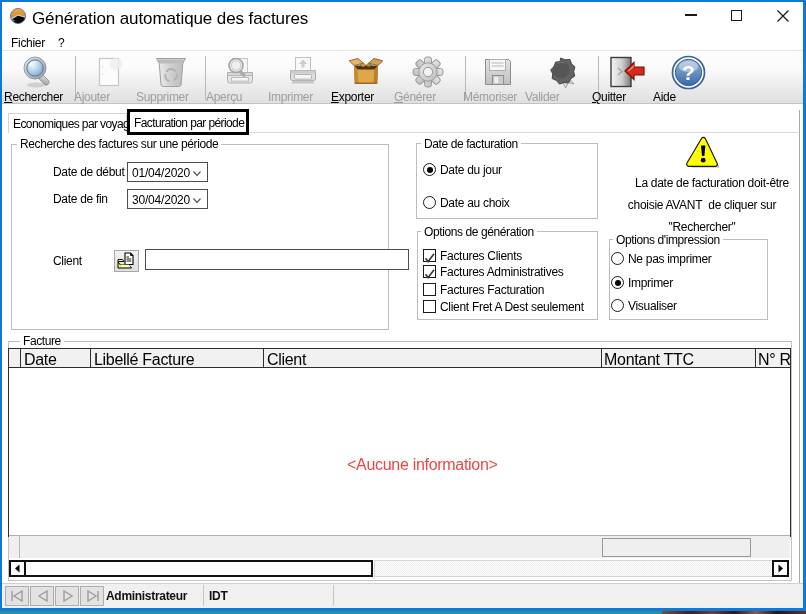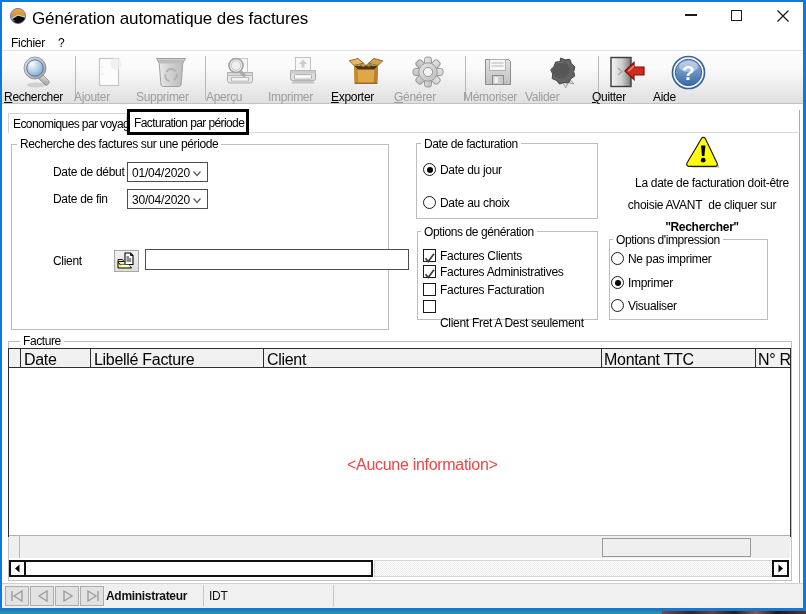--- a/index.html
+++ b/index.html
@@ -253,40 +253,40 @@
       <path d="M1.5 5.2 L4.2 8.6 L10 0.8" fill="none" stroke="#3a3a3a" stroke-width="1.7"></path>
     </svg></div>
 <div class="txt" style="left:440px;top:249px;">Factures Clients</div>
 <div class="cb" style="left:423px;top:265px;"><svg width="11" height="11" viewBox="0 0 11 11" style="overflow:visible">
       <path d="M1.5 5.2 L4.2 8.6 L10 0.8" fill="none" stroke="#3a3a3a" stroke-width="1.7"></path>
     </svg></div>
 <div class="txt" style="left:440px;top:265px;">Factures Administratives</div>
 <div class="cb" style="left:423px;top:283px;"></div>
 <div class="txt" style="left:440px;top:283px;">Factures Facturation</div>
 <div class="cb" style="left:423px;top:300px;"></div>
-<div class="txt" style="left:440px;top:300px;margin-top:16px;">Client Fret A Dest seulement</div>
+<div class="txt" style="left:440px;top:300px;">Client Fret A Dest seulement</div>
 
 <div class="group" style="left:609px;top:239px;width:159px;height:81px;"></div>
 <div class="glabel" style="left:613px;top:233px;">Options d'impression</div>
 <div class="radio" style="left:611px;top:252px;"></div>
 <div class="txt" style="left:628px;top:252px;">Ne pas imprimer</div>
 <div class="radio sel" style="left:611px;top:276px;"></div>
 <div class="txt" style="left:628px;top:276px;">Imprimer</div>
 <div class="radio" style="left:611px;top:299px;"></div>
 <div class="txt" style="left:628px;top:299px;">Visualiser</div>
 
 <svg class="abs" style="left:684px;top:136px;" width="37" height="35" viewBox="0 0 37 35">
 <path d="M19.5 3 L33.5 29.5 L5.5 29.5 Z" fill="rgba(110,110,110,0.55)" transform="translate(2.2,2)"></path>
 <path d="M17.5 2.5 a2.2 2.2 0 0 1 3.8 0 L33 27 a2.2 2.2 0 0 1 -1.9 3.4 H4.9 A2.2 2.2 0 0 1 3 27 Z" fill="#ffff00" stroke="#1a1a1a" stroke-width="1.2"></path>
 <path d="M17 9.5 h4.4 l-1 10.5 h-2.4 Z" fill="#000"></path>
 <circle cx="19.2" cy="24.2" r="2.4" fill="#000"></circle>
 </svg>
 <div class="txt" style="left:712px;top:176px;transform:translateX(-50%);">La date de facturation doit-être</div>
 <div class="txt" style="left:702px;top:198px;transform:translateX(-50%);">choisie AVANT&nbsp; de cliquer sur</div>
-<div class="txt" style="left:702px;top:220px;transform:translateX(-50%);font-weight:bold;">''Rechercher''</div>
+<div class="txt" style="left:702px;top:220px;transform:translateX(-50%);">''Rechercher''</div>
 
 <div class="abs" style="left:8px;top:341px;width:784px;height:240px;border:1px solid #c2c2c2;border-top:1px solid #bdbdbd;"></div>
 <div class="glabel" style="left:20px;top:334px;">Facture</div>
 <div class="abs" style="left:8px;top:348px;width:783px;height:189px;background:#fff;border:1px solid #2e2e2e;"></div>
 <div class="abs" style="left:8px;top:348px;width:783px;height:20px;background:#f1f1f1;border:1px solid #2e2e2e;"></div>
 <div class="abs" style="left:20px;top:348px;width:1px;height:20px;background:#2e2e2e;"></div>
 <div class="abs" style="left:90px;top:348px;width:1px;height:20px;background:#2e2e2e;"></div>
 <div class="abs" style="left:263px;top:348px;width:1px;height:20px;background:#2e2e2e;"></div>
 <div class="abs" style="left:601px;top:348px;width:1px;height:20px;background:#2e2e2e;"></div>
 <div class="abs" style="left:755px;top:348px;width:1px;height:20px;background:#2e2e2e;"></div>
@@ -324,14 +324,14 @@
     <path d="M12 1 L4 6 L12 11 Z" fill="none" stroke="#9d9d9d" stroke-width="1.4"></path>
   </svg>
 <svg class="abs" style="left:60px;top:590px;" width="16" height="12" viewBox="0 0 16 12">
     <path d="M4 1 L12 6 L4 11 Z" fill="none" stroke="#9d9d9d" stroke-width="1.4"></path>
   </svg>
 <svg class="abs" style="left:85px;top:590px;" width="16" height="12" viewBox="0 0 16 12">
     <path d="M3 1 L11 6 L3 11 Z M13 1 v10" fill="none" stroke="#9d9d9d" stroke-width="1.4"></path>
   </svg>
 <div class="txt" style="left:106px;top:589px;font-weight:bold;color:#111;">Administrateur</div>
 <div class="abs" style="left:203px;top:585px;width:1px;height:21px;background:#c6c6c6;"></div>
-<div class="txt" style="left:209px;top:589px;font-weight:normal;color:#111;">IDT</div>
+<div class="txt" style="left:209px;top:589px;font-weight:bold;color:#111;">IDT</div>
 <div class="abs" style="left:333px;top:585px;width:1px;height:21px;background:#c6c6c6;"></div>
 
 </body></html>

